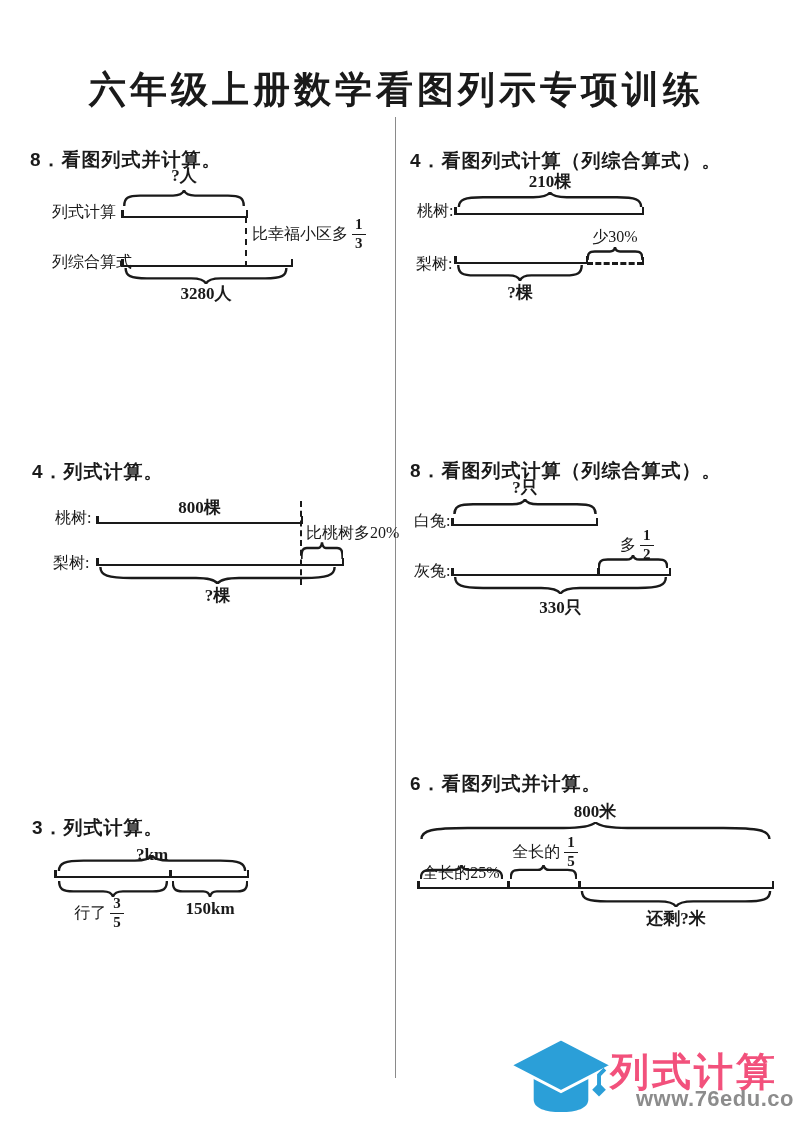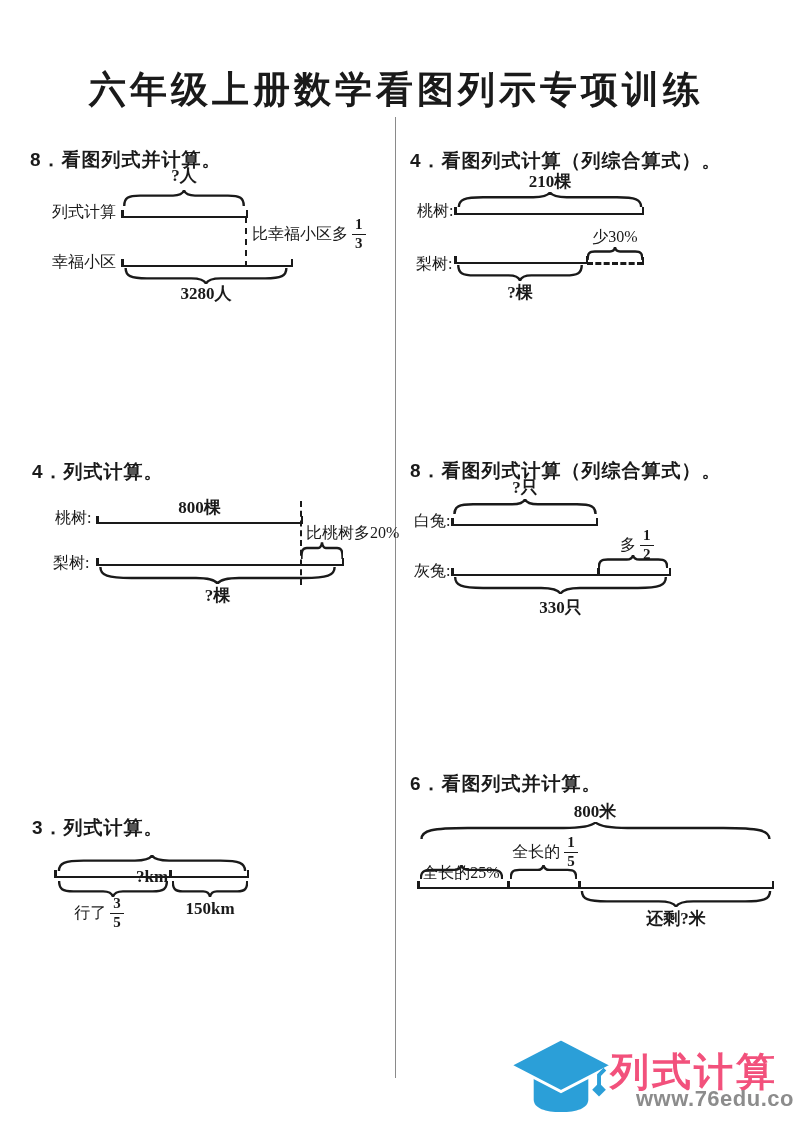--- a/index.html
+++ b/index.html
@@ -52,21 +52,21 @@
       <i class="tick" style="right:-1px"></i>
     </div>
     <div class="vdash" style="left:245px;top:217px;height:50px"></div>
     <div class="fracrow" style="left:252px;top:216px;height:36px">
       <span>比幸福小区多</span>
       <span class="frac">
         <span class="top">1</span>
         <span class="bot">3</span>
       </span>
     </div>
-    <div class="lbl" style="left:52px;top:253px">幸福小区</div>
+    <div class="lbl" style="left:52px;top:253px">列综合算式</div>
     <div class="bar" style="left:122px;top:265px;width:170px">
       <i class="tick" style="left:-1px"></i>
       <i class="tick" style="right:-1px"></i>
     </div>
     <div class="brace" style="left:124px;top:268px;width:164px;height:16px">
       <svg viewBox="0 0 100 20" preserveAspectRatio="none">
           <path d="M1,0 C1,10 4,13 14,13 L41,13 C46,13 49,15.5 50,19.5 C51,15.5 54,13 59,13 L86,13 C96,13 99,10 99,0"></path>
         </svg>
     </div>
     <div class="lbl num center" style="left:124px;width:164px;top:285px">3280人</div>
@@ -95,21 +95,21 @@
     <div class="brace" style="left:98px;top:567px;width:239px;height:17px">
       <svg viewBox="0 0 100 20" preserveAspectRatio="none">
           <path d="M1,0 C1,10 4,13 14,13 L41,13 C46,13 49,15.5 50,19.5 C51,15.5 54,13 59,13 L86,13 C96,13 99,10 99,0"></path>
         </svg>
     </div>
     <div class="lbl num center" style="left:98px;width:239px;top:587px">?棵</div>
   </div>
 
   <div>
     <h2 class="ph" style="left:32px;top:799px">3．列式计算。</h2>
-    <div class="lbl num center" style="left:57px;width:190px;top:868px">?km</div>
+    <div class="lbl num center" style="left:57px;width:190px;top:846px">?km</div>
     <div class="brace" style="left:57px;top:855px;width:190px;height:16px">
       <svg viewBox="0 0 100 20" preserveAspectRatio="none">
           <path d="M1,20 C1,10 4,7 14,7 L41,7 C46,7 49,4.5 50,0.5 C51,4.5 54,7 59,7 L86,7 C96,7 99,10 99,20"></path>
         </svg>
     </div>
     <div class="bar" style="left:55px;top:876px;width:193px">
       <i class="tick" style="left:-1px"></i>
       <i class="tick" style="left:114px"></i>
       <i class="tick" style="right:-1px"></i>
     </div>

